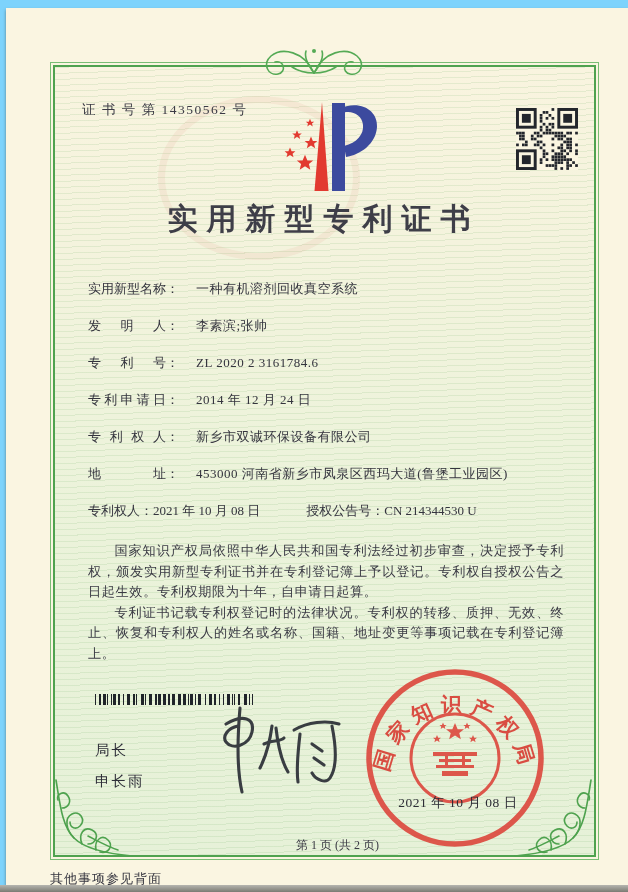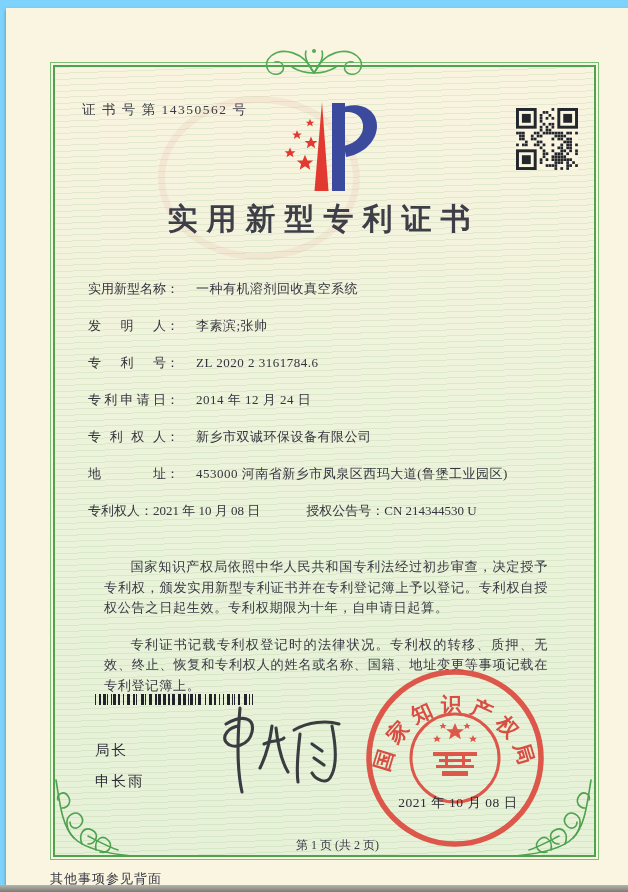--- a/index.html
+++ b/index.html
@@ -21,21 +21,21 @@
     letter-spacing:9px;color:#3e3e48;font-weight:600;}
   .fields{position:absolute;left:88px;top:280px;width:486px;font-size:13px;color:#34343e;}
   .frow{height:22px;margin-bottom:15px;white-space:nowrap;}
   .flabel{display:inline-block;width:78px;text-align:justify;text-align-last:justify;vertical-align:top;}
   .fcolon{display:inline-block;width:13px;}
   .fvalue{margin-left:17px;letter-spacing:.5px;}
   .grow .flabel2{display:inline-block;}
   .g2{margin-left:46px;}
   .paras{position:absolute;left:88px;top:541px;width:476px;font-size:13.2px;line-height:20.5px;
     color:#3a3a44;text-align:justify;letter-spacing:.6px;}
-  .paras p{margin:16px;text-indent:2em;}
+  .paras p{margin:0;text-indent:2em;}
   .barcode{position:absolute;left:95px;top:694px;}
   .signer{position:absolute;left:95px;top:735px;font-size:14.5px;color:#2e2e38;line-height:31px;letter-spacing:2px;}
   .signature{position:absolute;left:188px;top:696px;}
   .seal{position:absolute;left:363px;top:666px;opacity:.88;}
   .seal-date{position:absolute;left:378px;top:794px;width:160px;font-size:13.5px;letter-spacing:.5px;
     color:#2d2d36;z-index:5;text-align:center;}
   .page-note{position:absolute;left:50px;top:837px;width:547px;text-align:center;font-size:12px;color:#3a3a44;padding-left:14px;}
   .back-note{position:absolute;left:50px;top:870px;width:547px;font-size:13px;color:#35353f;letter-spacing:1px;}
   .orn{position:absolute;}
 </style>

